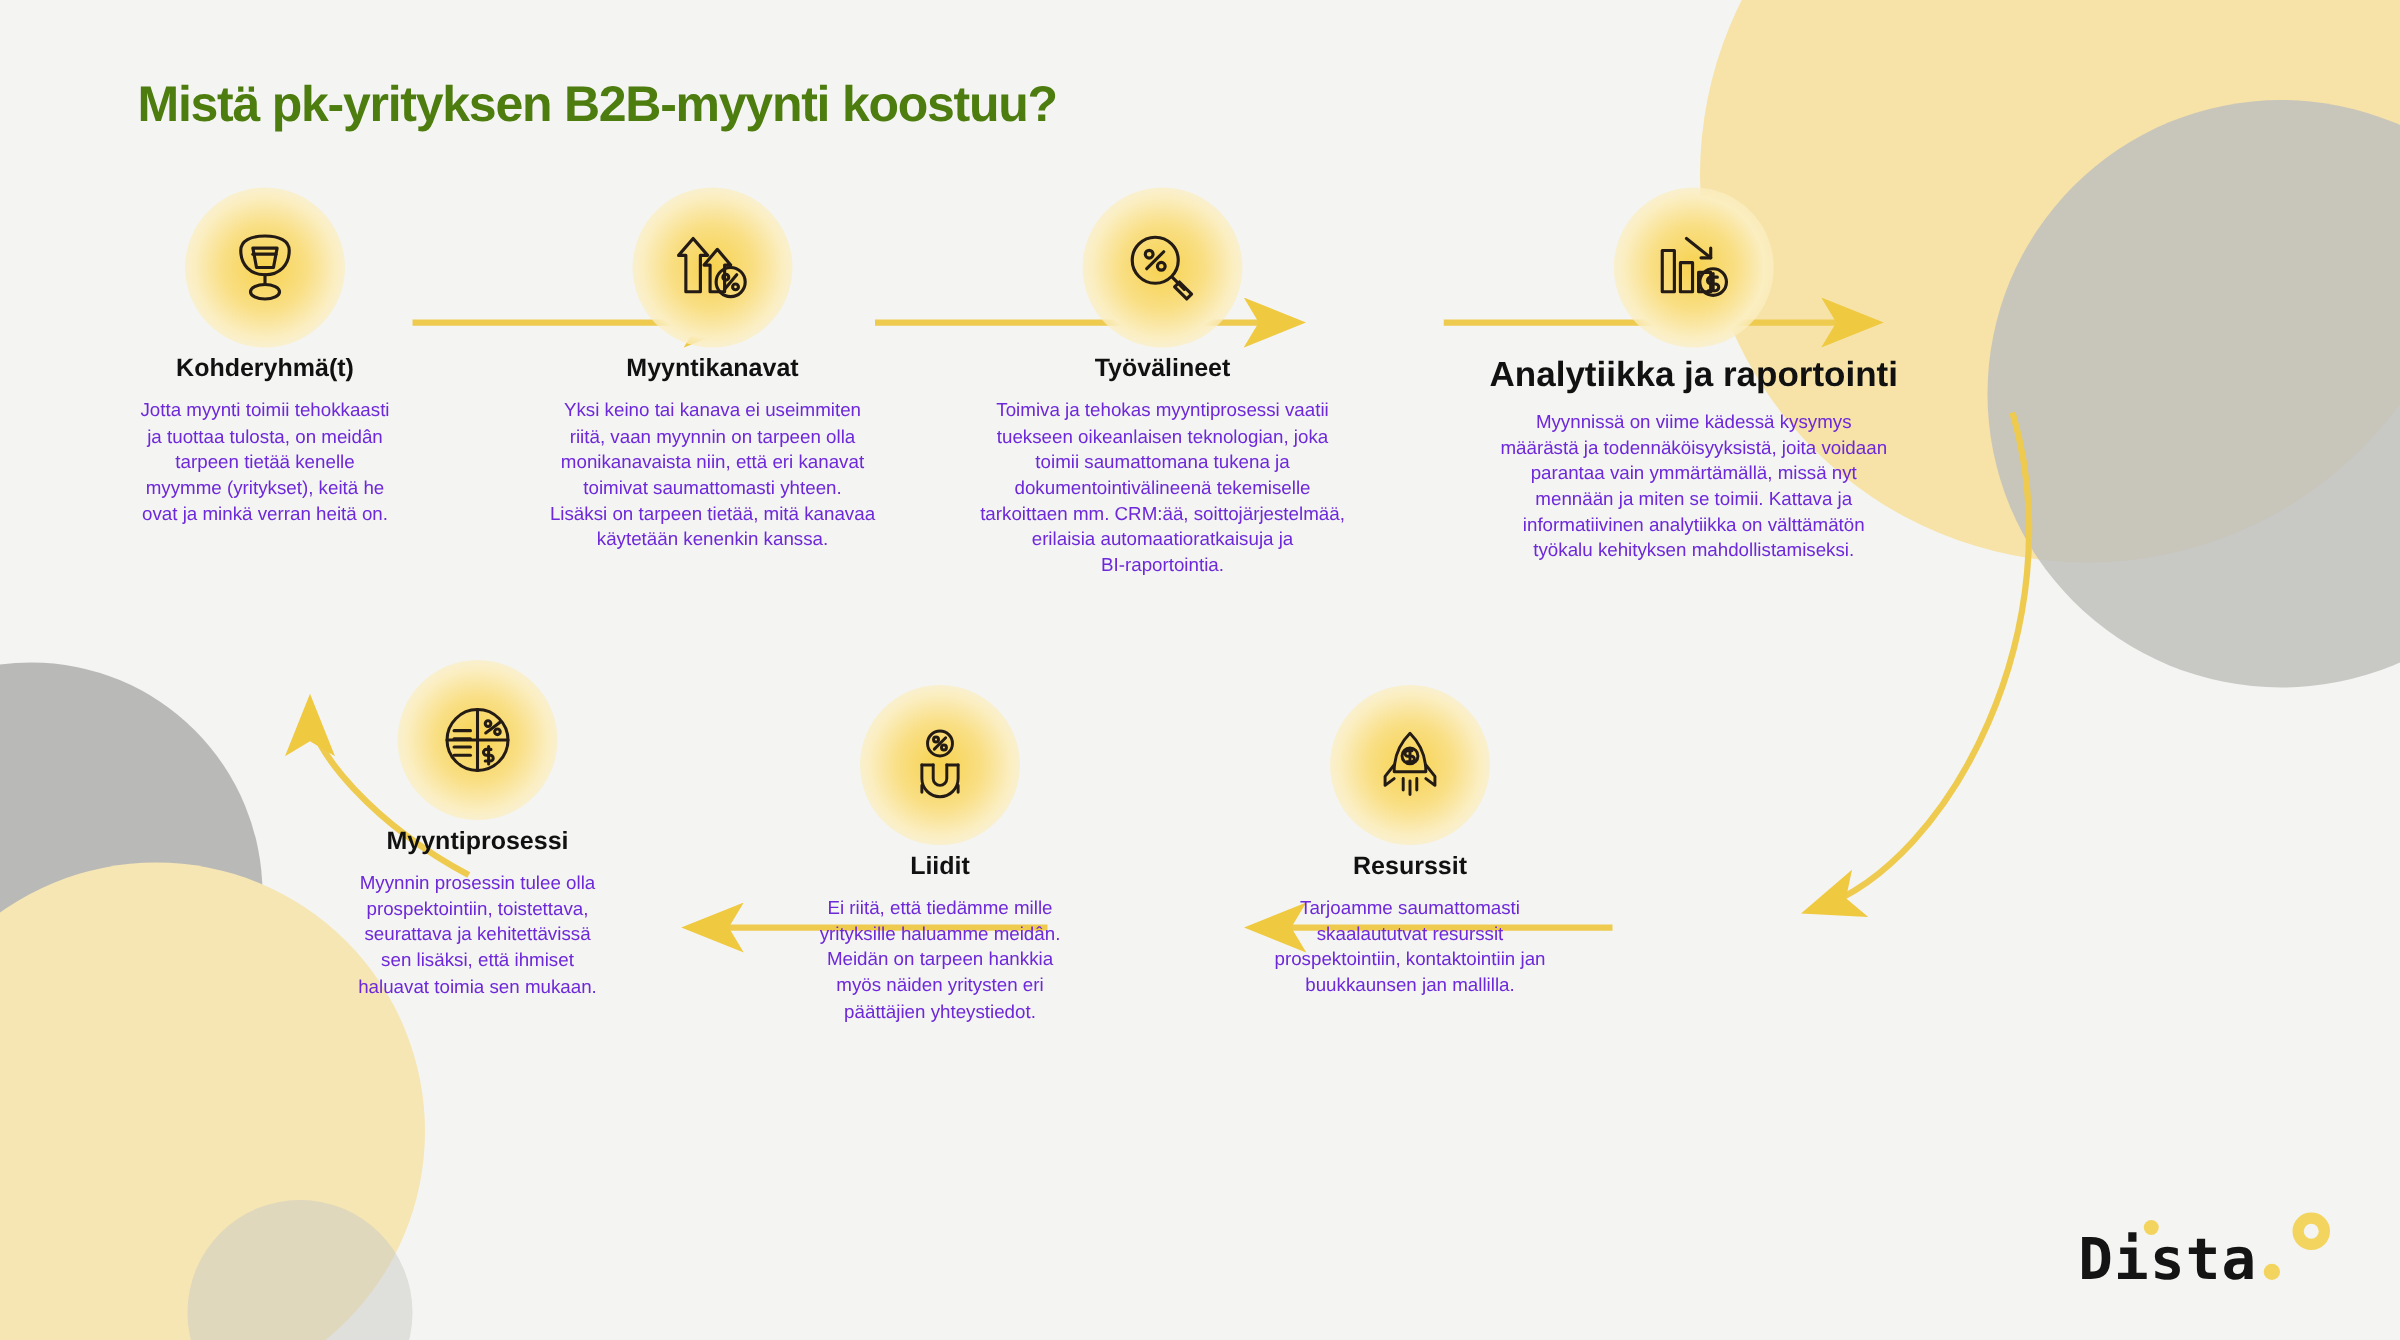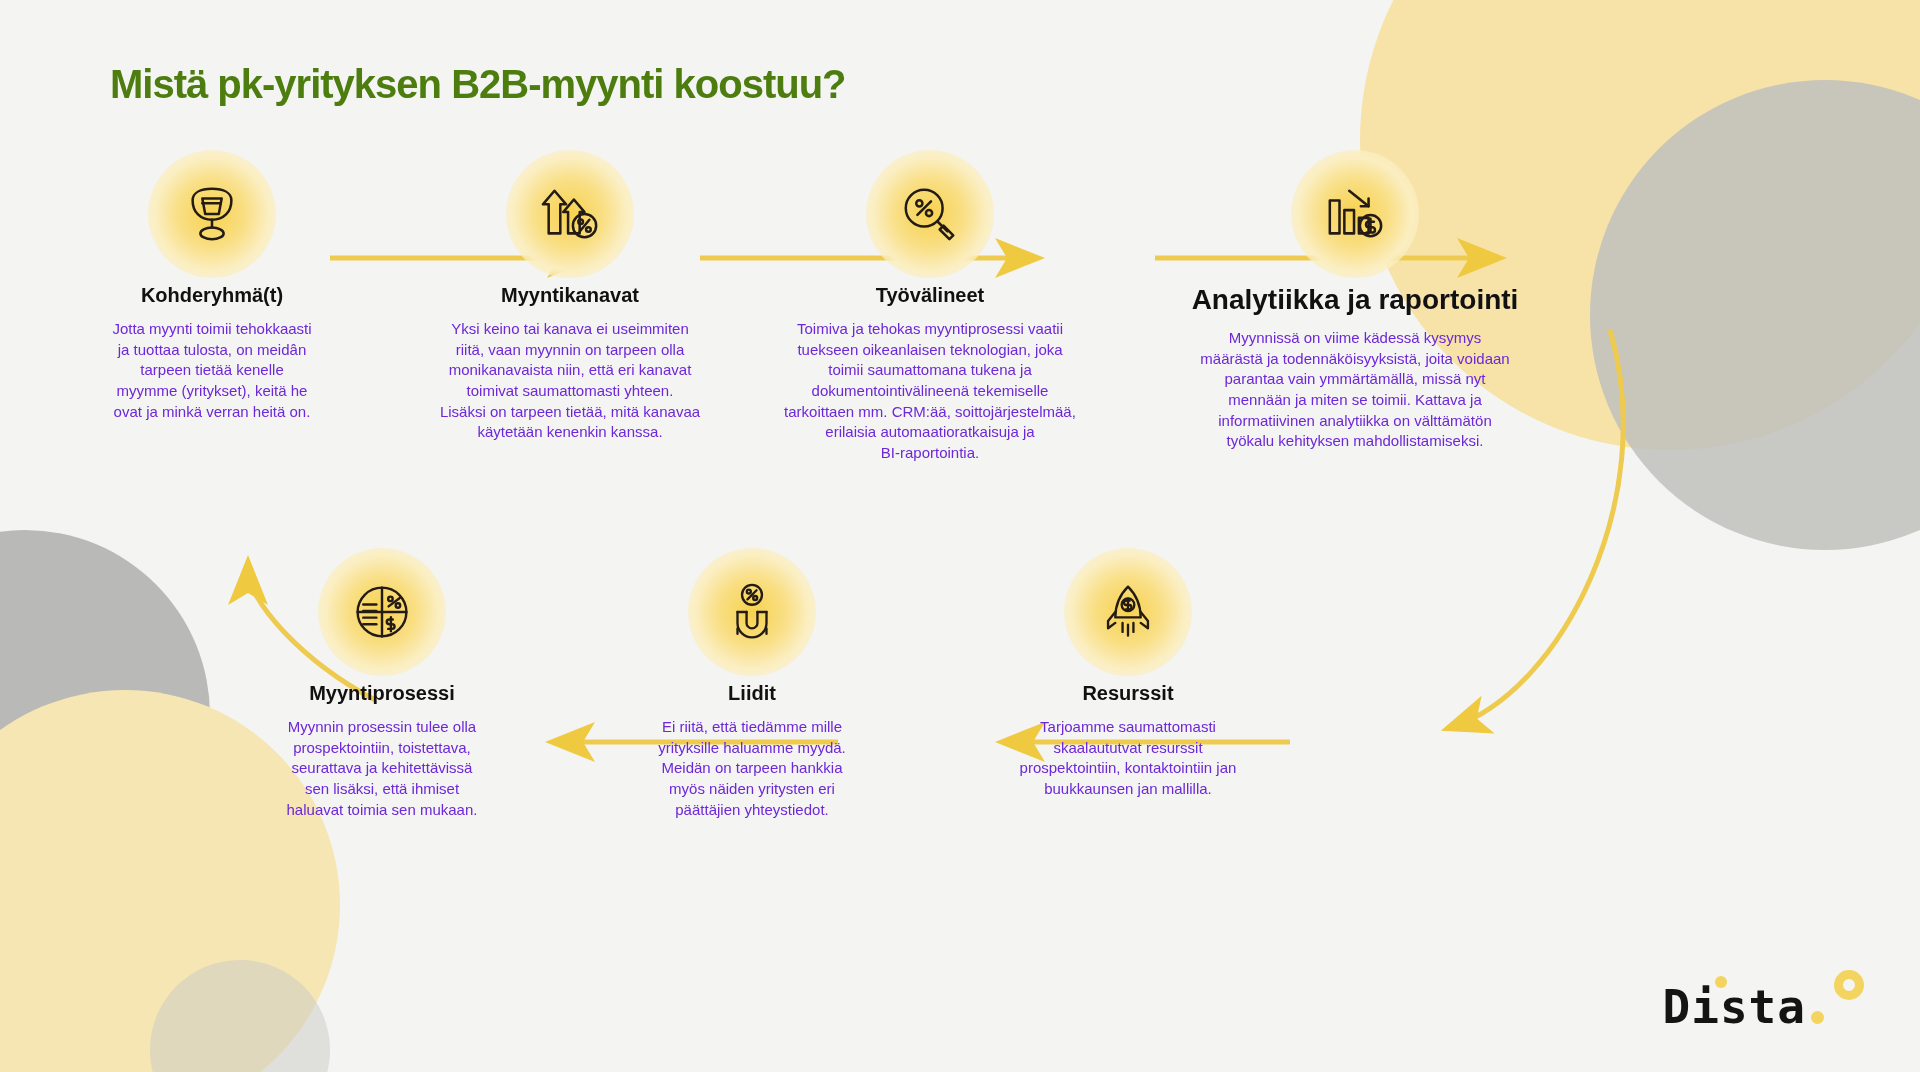--- a/index.html
+++ b/index.html
@@ -46,21 +46,21 @@
     margin-top: 12px;
     font-size: 15px; line-height: 1.38; color: #6d28d9;
     white-space: pre-line;
   }
 
   
   #node-kohderyhma     { left:  62px; top: 150px; }
   #node-myyntikanavat  { left: 420px; top: 150px; }
   #node-tyovalineet    { left: 780px; top: 150px; }
   #node-analytiikka    { left: 1165px; top: 150px; width: 380px; }
-  #node-myyntiprosessi { left: 232px; top: 548px; }
+  #node-myyntiprosessi { left: 232px; top: 528px; }
   #node-liidit         { left: 602px; top: 548px; }
   #node-resurssit      { left: 978px; top: 548px; }
 
   #node-analytiikka .node-title { font-size: 28px; }
 
   
   #arrow-layer { position: absolute; inset: 0; z-index: 3; pointer-events: none; }
 
   
   #brand-logo { position: absolute; right: 56px; bottom: 38px; z-index: 6; display: flex; align-items: flex-end; justify-content: space-between; }
@@ -212,21 +212,21 @@
       <circle cx="28.5" cy="9.5" r="2.2"></circle>
       <circle cx="35.5" cy="16.5" r="2.2"></circle>
       <path d="M16 32 L16 44 a16 16 0 0 0 32 0 L48 32"></path>
       <path d="M16 32 L26 32 M38 32 L48 32"></path>
       <path d="M26 32 L26 44 a6 6 0 0 0 12 0 L38 32"></path>
       <path d="M16 50 L16 56 M48 50 L48 56"></path>
     </svg>
   </div>
   <div class="node-title">Liidit</div>
   <div class="node-body">Ei riitä, että tiedämme mille
-yrityksille haluamme myydä.
+yrityksille haluamme meidân.
 Meidän on tarpeen hankkia
 myös näiden yritysten eri
 päättäjien yhteystiedot.</div>
 </div>
 
 <div class="node" id="node-myyntiprosessi">
   <div class="badge">
     <svg width="60" height="60" viewBox="0 0 64 64" fill="none" stroke="#241c14" stroke-width="2.6" stroke-linecap="round" stroke-linejoin="round">
       <circle cx="32" cy="32" r="26"></circle>
       <line x1="6" y1="32" x2="58" y2="32"></line>

